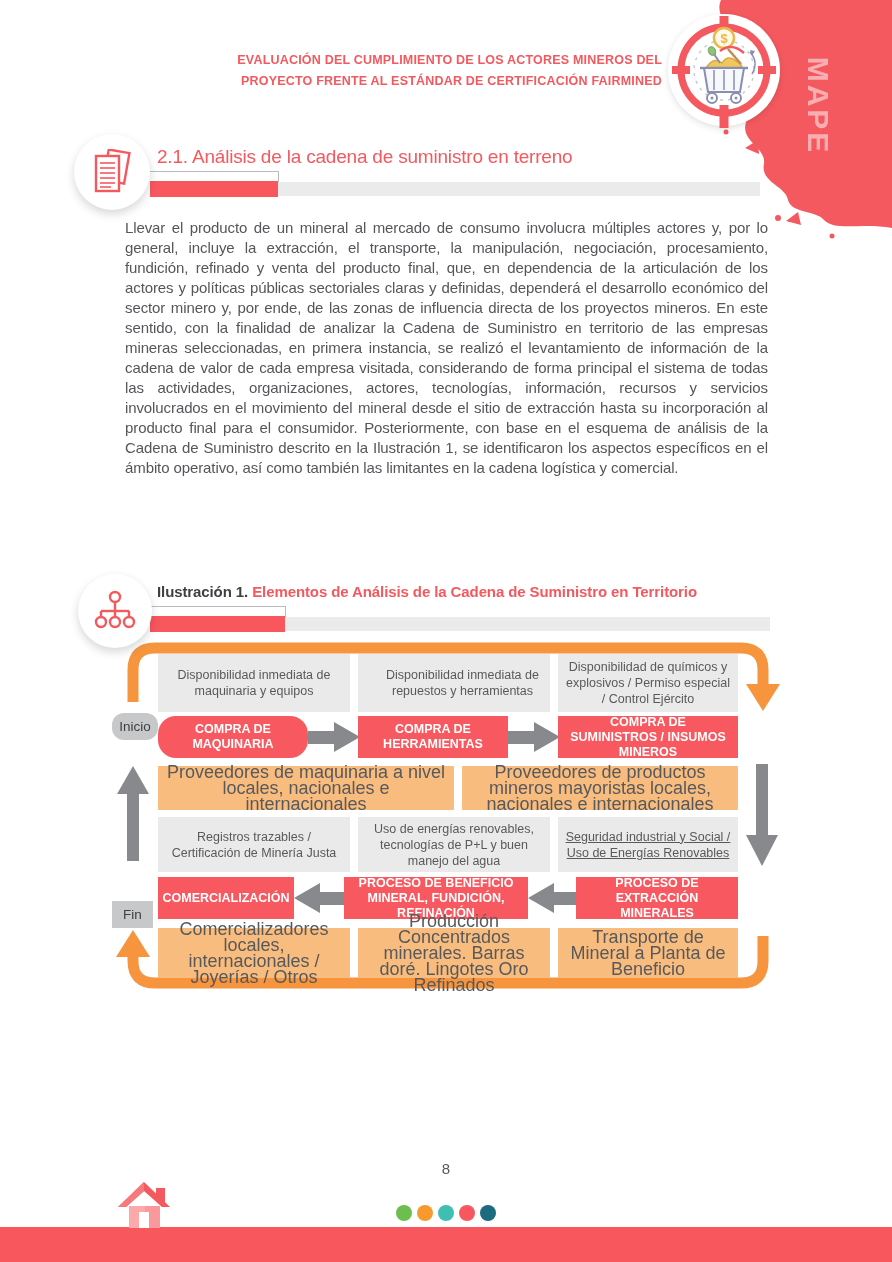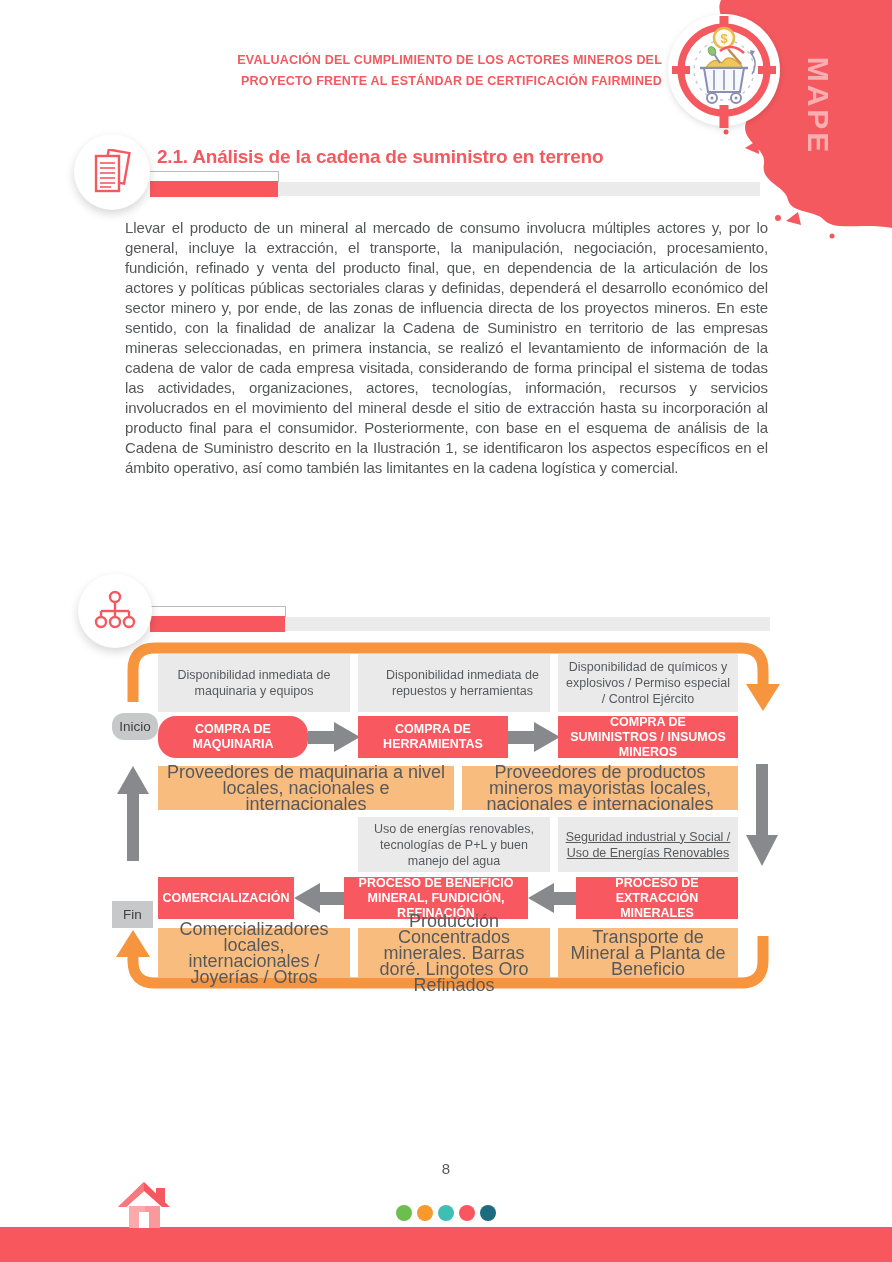--- a/index.html
+++ b/index.html
@@ -10,21 +10,21 @@
   .hdr-title{top:50px;right:230px;width:440px;text-align:right;color:#F4595F;
              font-weight:bold;font-size:12.5px;line-height:21px;letter-spacing:.2px;}
   .mape{top:88px;left:752px;width:130px;height:36px;transform:rotate(90deg);
         color:#F9AFB2;font-weight:bold;font-size:30px;letter-spacing:3px;text-align:center;z-index:3;}
   .logo-svg{left:662px;top:8px;z-index:3;filter:drop-shadow(0 2px 3px rgba(0,0,0,.12));}
   
   .circle{background:#fff;border-radius:50%;box-shadow:0 4px 10px rgba(0,0,0,.16);
           display:flex;align-items:center;justify-content:center;z-index:2;}
   .c1{left:74px;top:134px;width:76px;height:76px;}
   .c2{left:78px;top:574px;width:74px;height:74px;}
-  .h21{left:157px;top:146px;font-size:19px;font-weight:bold;color:#F4595F;letter-spacing:-.2px;}
+  .h21{left:157px;top:146px;font-size:19px;font-weight:normal;color:#F4595F;letter-spacing:-.2px;}
   .hil{left:157px;top:583px;font-size:15px;font-weight:bold;letter-spacing:-.1px;}
   .hil .lab{color:#3E3F42;} .hil .tit{color:#F4595F;}
   .dot{width:7px;height:7px;border-radius:50%;background:#A8AAAD;}
   .conn{border-top:1.5px solid #B9BBBE;border-right:1.5px solid #B9BBBE;}
   .bar-red{background:#F8575E;} .bar-gray{background:#EBEBEB;}
   
   .para{left:125px;width:643px;font-size:15px;line-height:20px;text-align:justify;
         color:#55565A;letter-spacing:-.1px;margin:0;}
   
   .gbox,.rbox,.obox,.lbl{box-sizing:border-box;display:flex;align-items:center;justify-content:center;
@@ -128,20 +128,23 @@
         <line x1="9" y1="21" x2="37" y2="21"></line>
         <line x1="9" y1="21" x2="9" y2="26"></line>
         <line x1="23" y1="21" x2="23" y2="26"></line>
         <line x1="37" y1="21" x2="37" y2="26"></line>
         <circle cx="9" cy="32" r="5"></circle>
         <circle cx="23" cy="32" r="5"></circle>
         <circle cx="37" cy="32" r="5"></circle>
       </g>
     </svg>
   </div>
+  <div class="abs hil">
+    <span class="lab">Ilustración 1.</span><span class="tit"> Elementos de Análisis de la Cadena de Suministro en Territorio</span>
+  </div>
   <div class="abs dot" style="left:136px;top:603px;"></div>
   <div class="abs conn" style="left:142px;top:606px;width:143px;height:10px;"></div>
   <div class="abs bar-red" style="left:150px;top:616px;width:135px;height:16px;"></div>
   <div class="abs bar-gray" style="left:285px;top:617px;width:485px;height:14px;"></div>
 
   <svg class="abs overlay" width="892" height="1262" viewBox="0 0 892 1262">
     <g stroke="#F6953E" stroke-width="11" fill="none">
       <path d="M133,702 L133,670 Q133,648 155,648 L741,648 Q763,648 763,670 L763,686"></path>
     </g>
     <polygon points="746,684 780,684 763,711" fill="#F6953E"></polygon>
@@ -172,20 +175,21 @@
   <div class="abs gbox" style="left:358px;top:654px;width:192px;height:58px;padding-left:24px;">Disponibilidad inmediata de repuestos y herramientas</div>
   <div class="abs gbox" style="left:558px;top:654px;width:180px;height:58px;">Disponibilidad de químicos y explosivos / Permiso especial / Control Ejército</div>
 
   <div class="abs rbox" style="left:158px;top:716px;width:150px;height:42px;border-radius:18px;">COMPRA DE MAQUINARIA</div>
   <div class="abs rbox" style="left:358px;top:716px;width:150px;height:42px;">COMPRA DE HERRAMIENTAS</div>
   <div class="abs rbox" style="left:558px;top:716px;width:180px;height:42px;">COMPRA DE SUMINISTROS / INSUMOS MINEROS</div>
 
   <div class="abs obox" style="left:158px;top:766px;width:296px;height:44px;">Proveedores de maquinaria a nivel locales, nacionales e internacionales</div>
   <div class="abs obox" style="left:462px;top:766px;width:276px;height:44px;">Proveedores de productos mineros mayoristas locales, nacionales e internacionales</div>
 
+  <div class="abs gbox" style="left:158px;top:817px;width:192px;height:55px;">Registros trazables / Certificación de Minería Justa</div>
   <div class="abs gbox" style="left:358px;top:817px;width:192px;height:55px;">Uso de energías renovables, tecnologías de P+L y buen manejo del agua</div>
   <div class="abs gbox" style="left:558px;top:817px;width:180px;height:55px;text-decoration:underline;">Seguridad industrial y Social / Uso de Energías Renovables</div>
 
   <div class="abs rbox" style="left:158px;top:877px;width:136px;height:42px;">COMERCIALIZACIÓN</div>
   <div class="abs rbox" style="left:344px;top:877px;width:184px;height:42px;">PROCESO DE BENEFICIO MINERAL, FUNDICIÓN, REFINACIÓN</div>
   <div class="abs rbox" style="left:576px;top:877px;width:162px;height:42px;">PROCESO DE EXTRACCIÓN MINERALES</div>
 
   <div class="abs obox" style="left:158px;top:928px;width:192px;height:50px;">Comercializadores locales, internacionales / Joyerías / Otros</div>
   <div class="abs obox" style="left:358px;top:928px;width:192px;height:50px;">Producción Concentrados minerales. Barras doré. Lingotes Oro Refinados</div>
   <div class="abs obox" style="left:558px;top:928px;width:180px;height:50px;">Transporte de Mineral a Planta de Beneficio</div>

